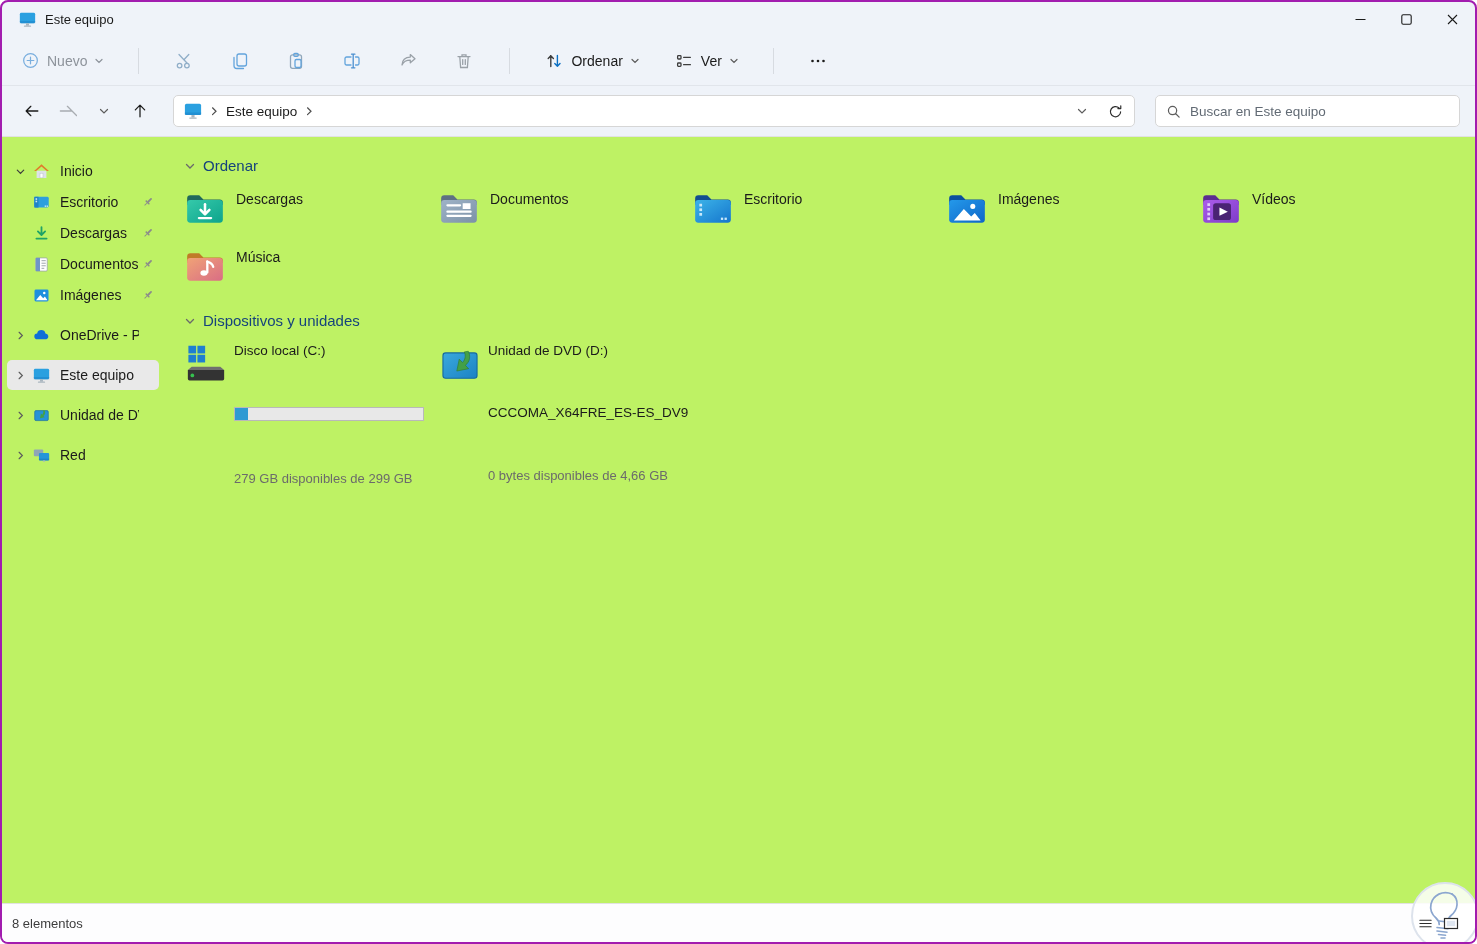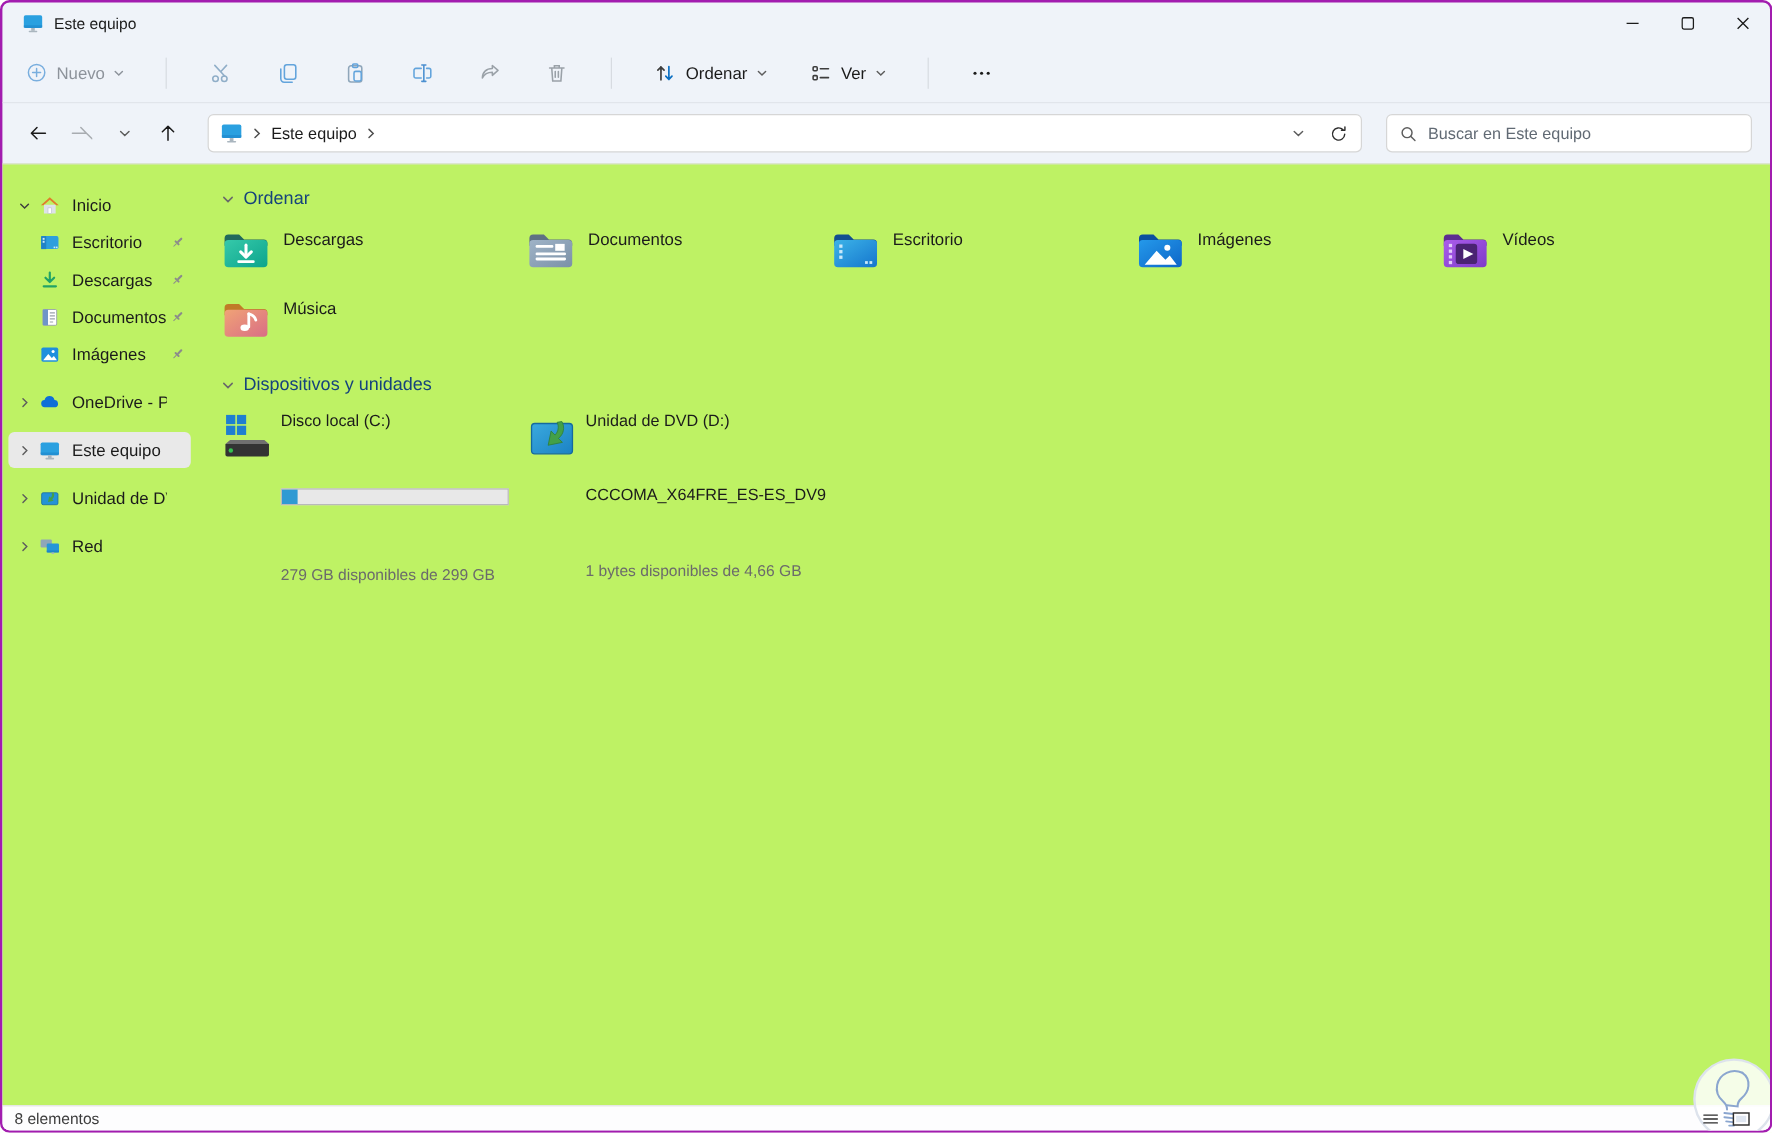--- a/index.html
+++ b/index.html
@@ -64,21 +64,21 @@
   .tile { display:flex; gap:10px; align-items:flex-start; height:46px; border-radius:4px; }
   .tile-label { font-size:14px; margin-top:3px; }
   .devices-grid { display:grid; grid-template-columns:repeat(5,254px); }
   .dev-tile { display:flex; gap:6px; align-items:flex-start; border-radius:4px; }
   .dev-info { display:flex; flex-direction:column;gap:46px; }
   .dev-name { font-size:13.5px; line-height:16px; }
   .dev-detail { font-size:13px; color:#6b6b6b; line-height:17px; }
   .bar { width:190px; height:14px; background:#e8e8e8; border:1px solid #b9b9b9; margin:2px 0 3px 0; }
   .bar-fill { height:100%; width:7%; background:#2f9ad3; }
   
-  .statusbar { height:21px; flex:none; background:#fdfdfe; border-top:1px solid #e2e2e2; display:flex; align-items:center; padding:0 10px; position:relative; }
+  .statusbar { height:39px; flex:none; background:#fdfdfe; border-top:1px solid #e2e2e2; display:flex; align-items:center; padding:0 10px; position:relative; }
   .status-text { font-size:13px; color:#3d3d3d; }
   .status-views { margin-left:auto; display:flex; gap:10px; align-items:center; padding-right:6px; position:relative; z-index:3; }
   .watermark { position:absolute; right:-8px; bottom:-12px; z-index:2; pointer-events:none; }
   svg { display:block; }
 </style>
 </head>
 <body>
 
 <div class="window">
 
@@ -637,21 +637,21 @@
                     <stop offset="1" stop-color="#1b82c4"></stop>
                   </linearGradient>
                 </defs>
                 <rect x="4.5" y="9" width="31" height="23" rx="2.5" fill="url(#gdv)" stroke="#15699f" stroke-width="1"></rect>
                 <path d="M27.5 7.5c2.4 4.4 1.4 9.6-2.6 12.8l3 3-10.8 2.2 2.2-10.8 3 3c2.4-2.4 3.2-6.2 1.6-9.6z" fill="#43a047" stroke="#2e7d32" stroke-width="0.6"></path>
               </svg>
           </span>
           <div class="dev-info">
             <span class="dev-name">Unidad de DVD (D:)</span>
             <span class="dev-name">CCCOMA_X64FRE_ES-ES_DV9</span>
-            <span class="dev-detail">1 bytes disponibles de 4,66 GB</span>
+            <span class="dev-detail">0 bytes disponibles de 4,66 GB</span>
           </div>
         </div>
       </div>
     </div>
   </div>
 
   <div class="statusbar">
     <span class="status-text">8 elementos</span>
     <div class="status-views">
       <span>

